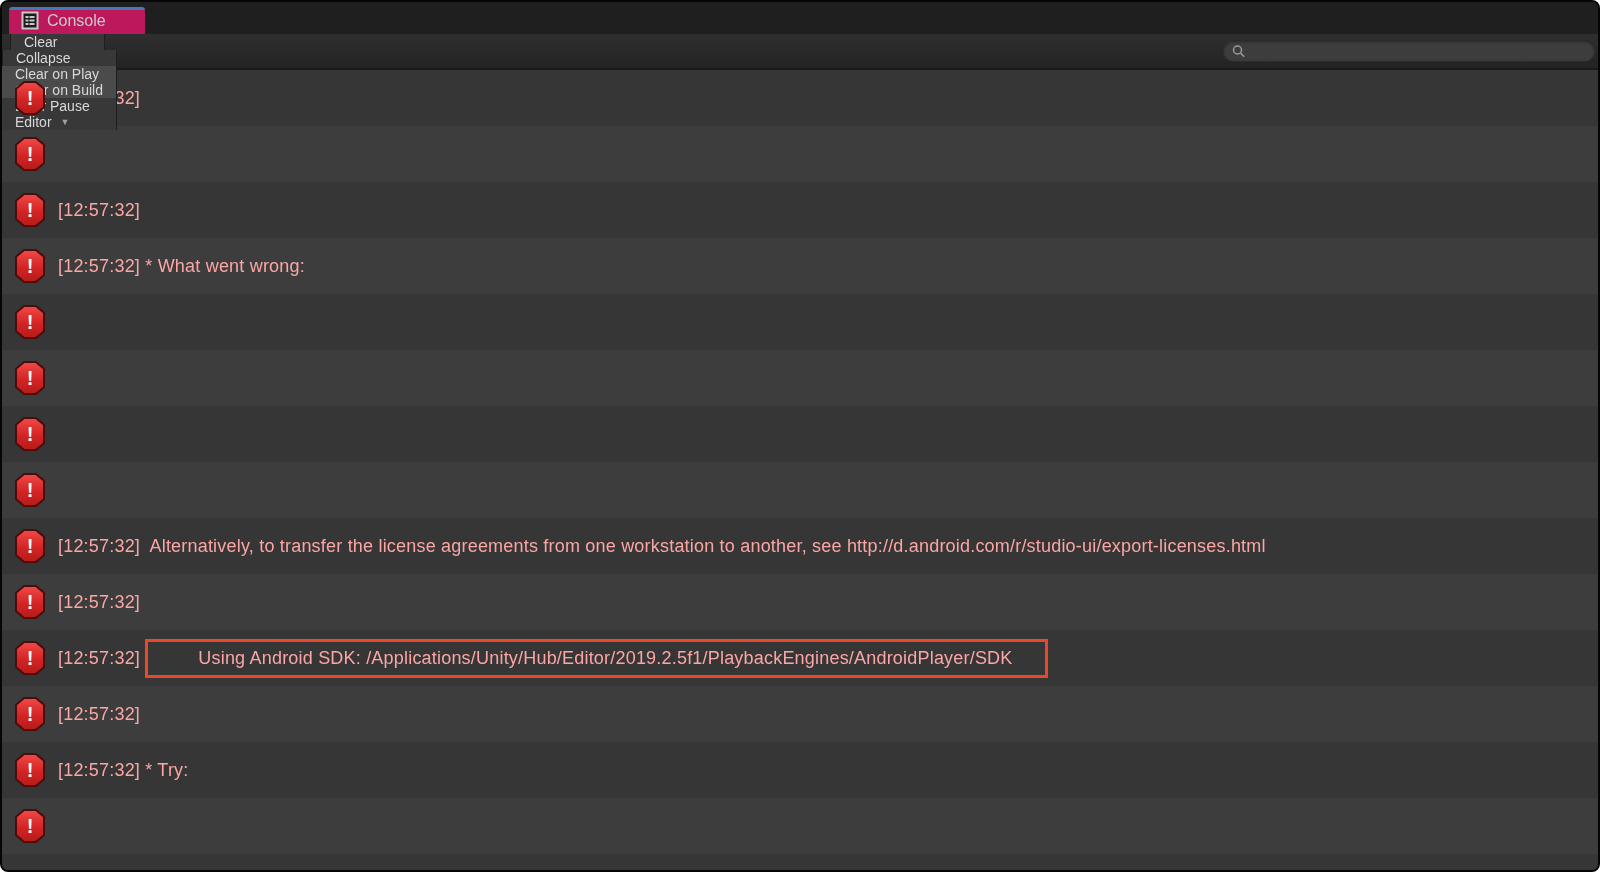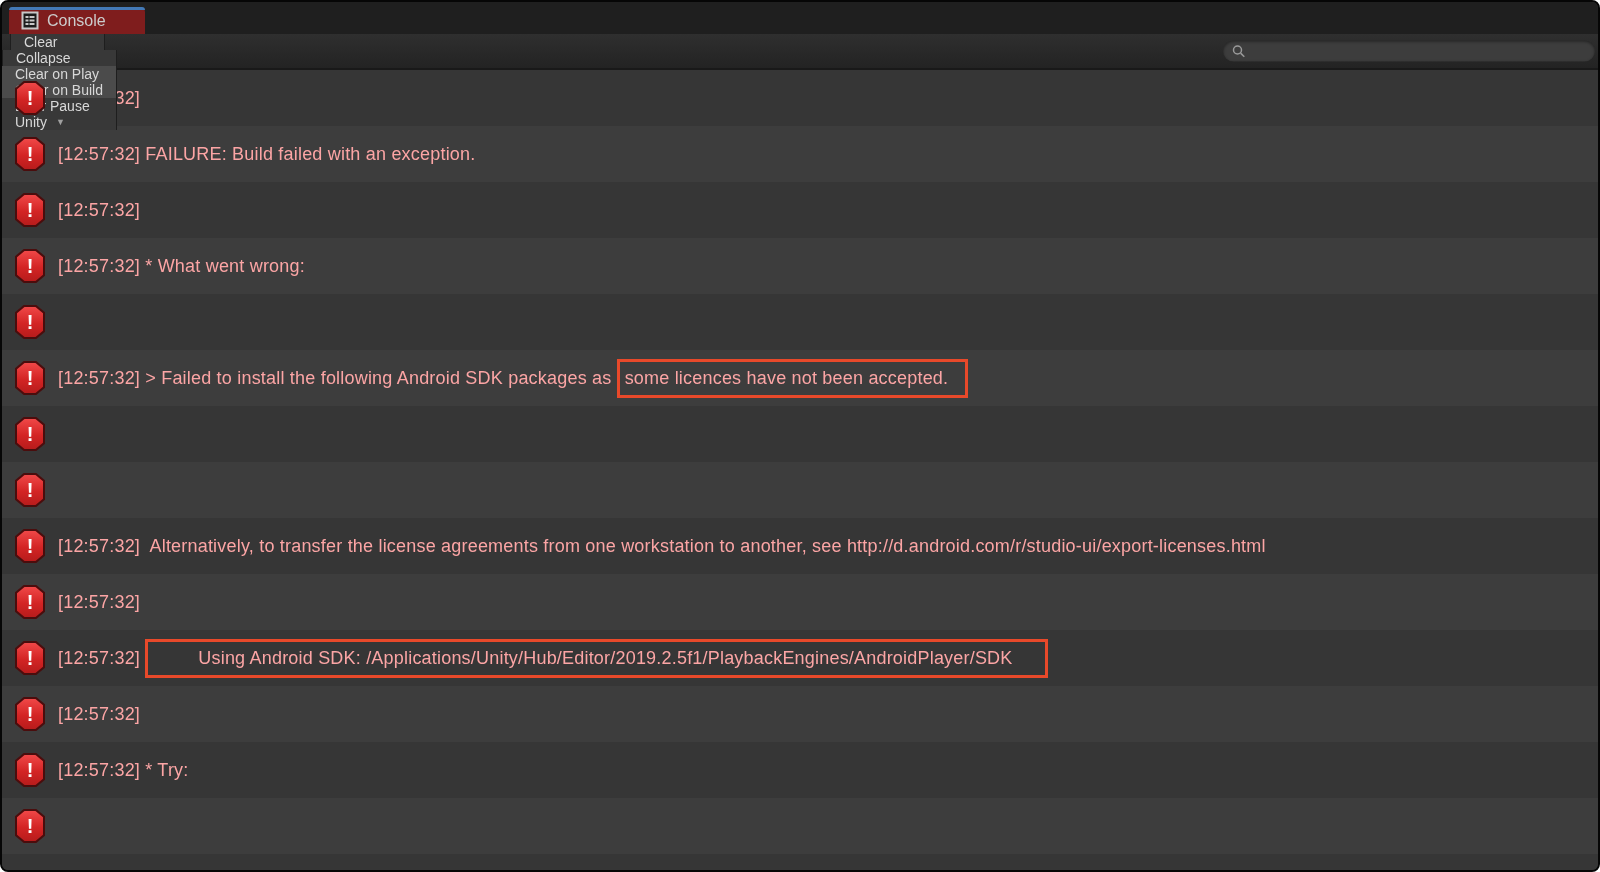--- a/index.html
+++ b/index.html
@@ -6,21 +6,21 @@
   .window {
     width:1600px; height:872px; box-sizing:border-box;
     border:2px solid #060606; border-radius:8px; overflow:hidden;
     background:#363636; font-family:"Liberation Sans", sans-serif;
     position:relative;
   }
   
   .tabbar { height:32px; background:#1f1f1f; position:relative; }
   .tab {
     position:absolute; left:7px; bottom:0; height:27px; min-width:136px;
-    background:#7f1d1d; border-radius:5px 5px 0 0;
+    background:#be185d; border-radius:5px 5px 0 0;
     display:flex; align-items:center; gap:8px; padding:0 12px; box-sizing:border-box;
   }
   .tab::before {
     content:''; position:absolute; top:0; left:0; right:0; height:3px;
     background:#4379b6; border-radius:5px 5px 0 0;
   }
   .tab-label { color:#cccccc; font-size:16px; }
   .tab-icon { display:flex; align-items:center; }
   
   .toolbar {
@@ -107,21 +107,21 @@
         <div class="tbtn active">
           <span>Clear on Play</span>
         </div>
         <div class="tbtn active">
           <span>Clear on Build</span>
         </div>
         <div class="tbtn">
           <span>Error Pause</span>
         </div>
         <div class="tbtn">
-          <span>Unity</span>
+          <span>Editor</span>
           <span class="arrow">▼</span>
         </div>
       </div>
     <div class="search">
       <span style="display:flex;">
         <svg width="14" height="14" viewBox="0 0 14 14">
           <circle cx="5.5" cy="5.5" r="4" fill="none" stroke="#9a9a9a" stroke-width="1.5"></circle>
           <line x1="8.6" y1="8.6" x2="12.3" y2="12.3" stroke="#9a9a9a" stroke-width="1.5"></line>
         </svg>
       </span>
@@ -133,21 +133,20 @@
       <div class="row dark">
         <span class="err">
           <span class="err-in">!</span>
         </span>
         <span class="msg"><span>[12:57:32]</span></span>
       </div>
       <div class="row light">
         <span class="err">
           <span class="err-in">!</span>
         </span>
-        <span class="msg"><span>[12:57:32]</span> FAILURE: Build failed with an exception.</span>
       </div>
       <div class="row dark">
         <span class="err">
           <span class="err-in">!</span>
         </span>
         <span class="msg"><span>[12:57:32]</span></span>
       </div>
       <div class="row light">
         <span class="err">
           <span class="err-in">!</span>
@@ -156,21 +155,20 @@
       </div>
       <div class="row dark">
         <span class="err">
           <span class="err-in">!</span>
         </span>
       </div>
       <div class="row light">
         <span class="err">
           <span class="err-in">!</span>
         </span>
-        <span class="msg"><span>[12:57:32]</span> &gt; Failed to install the following Android SDK packages as <span class="hl">some licences have not been accepted.</span></span>
       </div>
       <div class="row dark">
         <span class="err">
           <span class="err-in">!</span>
         </span>
       </div>
       <div class="row light">
         <span class="err">
           <span class="err-in">!</span>
         </span>

